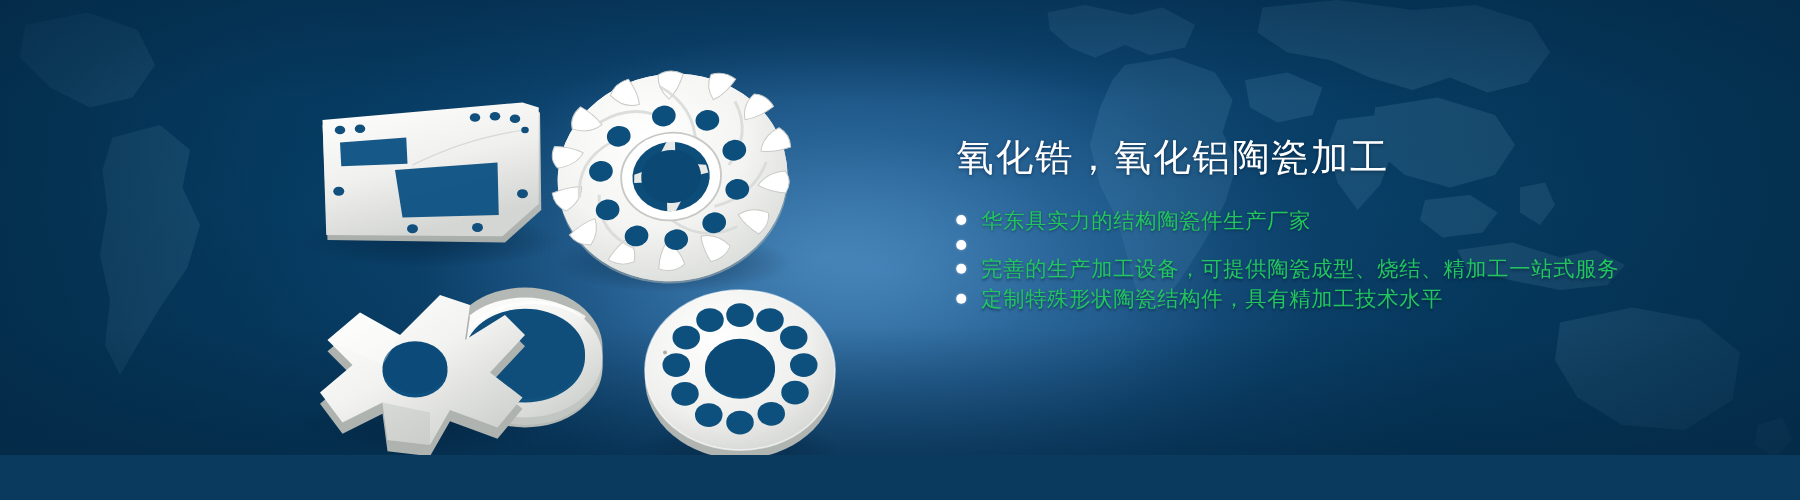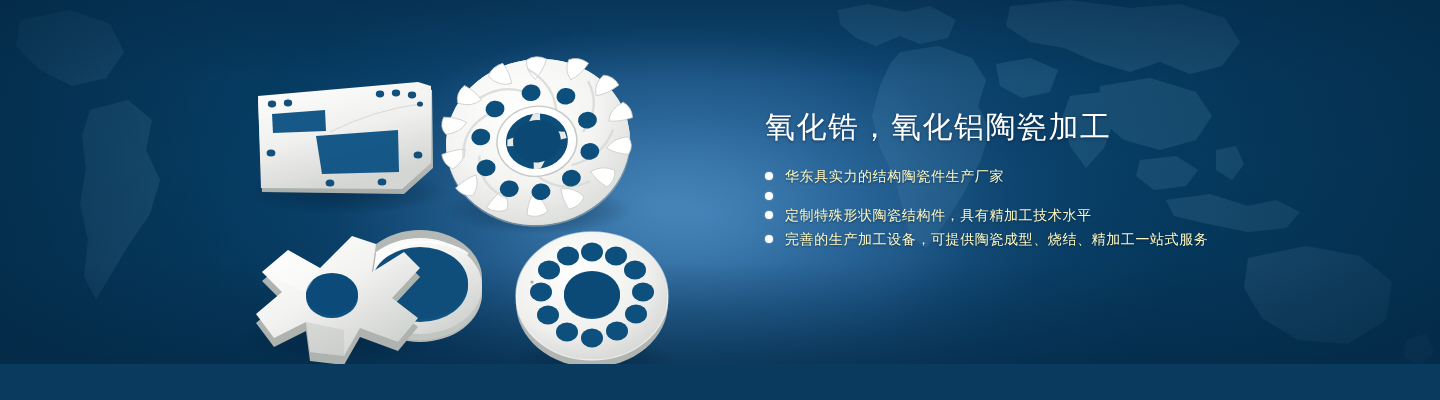--- a/index.html
+++ b/index.html
@@ -97,22 +97,22 @@
   }
   .bullet-dot {
     width: 8px; height: 8px;
     border-radius: 50%;
     background: #ffffff;
     flex: 0 0 auto;
     margin-right: 12px;
     box-shadow: 0 0 2px rgba(255,255,255,0.45);
   }
   .bullet-text {
-    color: #fef9c3;
-    font-size: 14px;
+    color: #22c55e;
+    font-size: 17px;
     line-height: 17px;
     letter-spacing: 0.6px;
     white-space: nowrap;
     text-shadow: 0 1px 2px rgba(0,18,40,0.5);
   }
 </style>
 </head>
 <body>
 
 <div class="banner">
@@ -338,22 +338,22 @@
     <ul class="bullets">
       <li class="bullet-row">
         <span class="bullet-dot"></span>
         <span class="bullet-text">华东具实力的结构陶瓷件生产厂家</span>
       </li>
       <li class="bullet-row">
         <span class="bullet-dot"></span>
       </li>
       <li class="bullet-row">
         <span class="bullet-dot"></span>
-        <span class="bullet-text">定制特殊形状陶瓷结构件，具有精加工技术水平</span>
+        <span class="bullet-text">完善的生产加工设备，可提供陶瓷成型、烧结、精加工一站式服务</span>
       </li>
       <li class="bullet-row">
         <span class="bullet-dot"></span>
-        <span class="bullet-text">完善的生产加工设备，可提供陶瓷成型、烧结、精加工一站式服务</span>
+        <span class="bullet-text">定制特殊形状陶瓷结构件，具有精加工技术水平</span>
       </li>
     </ul>
   </div>
 
 </div>
 
 </body></html>

